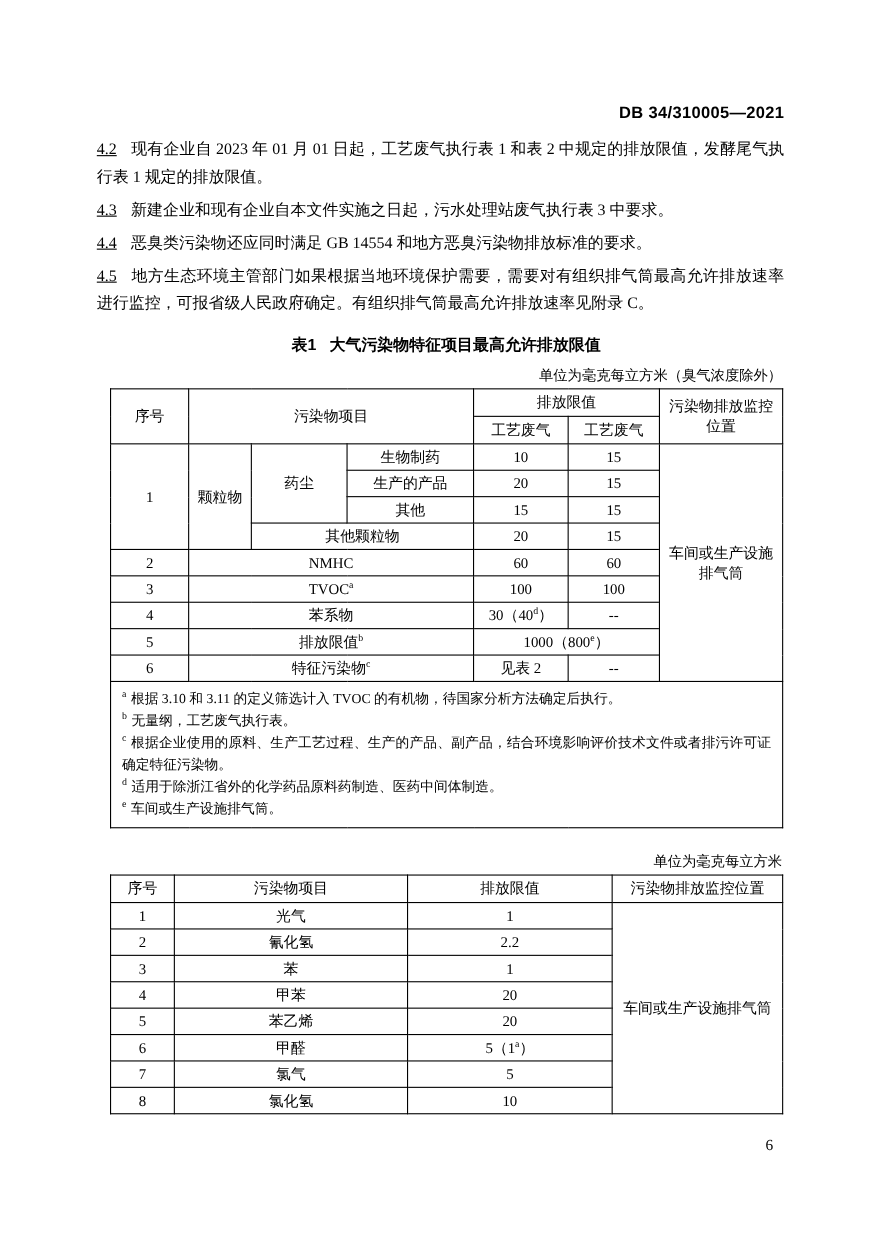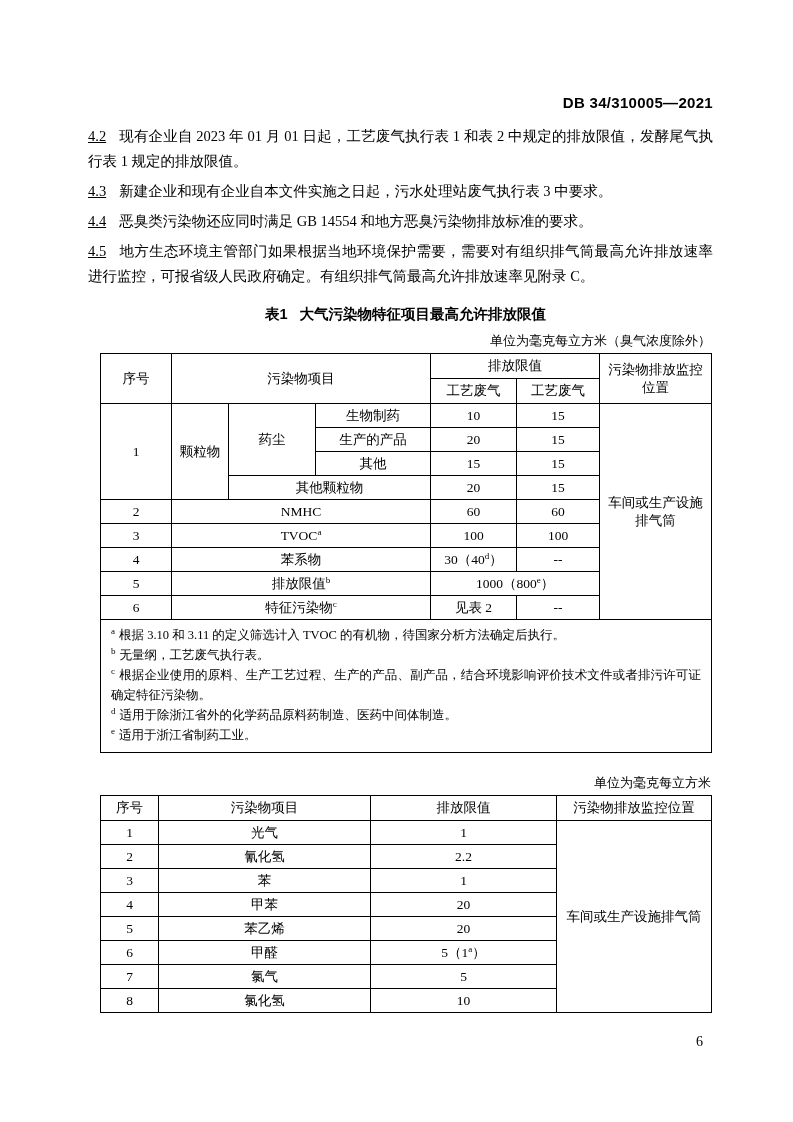--- a/index.html
+++ b/index.html
@@ -172,21 +172,21 @@
           <td colspan="3"><span>特征污染物</span><sup>c</sup></td>
           <td>见表 2</td>
           <td>--</td>
         </tr>
         <tr>
           <td colspan="7" class="footnotes-cell">
             <div class="fn-line"><sup>a</sup><span>根据 3.10 和 3.11 的定义筛选计入 TVOC 的有机物，待国家分析方法确定后执行。</span></div>
             <div class="fn-line"><sup>b</sup><span>无量纲，工艺废气执行表。</span></div>
             <div class="fn-line"><sup>c</sup><span>根据企业使用的原料、生产工艺过程、生产的产品、副产品，结合环境影响评价技术文件或者排污许可证确定特征污染物。</span></div>
             <div class="fn-line"><sup>d</sup><span>适用于除浙江省外的化学药品原料药制造、医药中间体制造。</span></div>
-            <div class="fn-line"><sup>e</sup><span>适用于浙江省制药工业。</span></div>
+            <div class="fn-line"><sup>e</sup><span>车间或生产设施排气筒。</span></div>
           </td>
         </tr>
       </tbody>
     </table>
   </div>
 
   <div class="gap-t2"></div>
 
   <div class="table-block">
     <div class="unit-note">单位为毫克每立方米</div>

